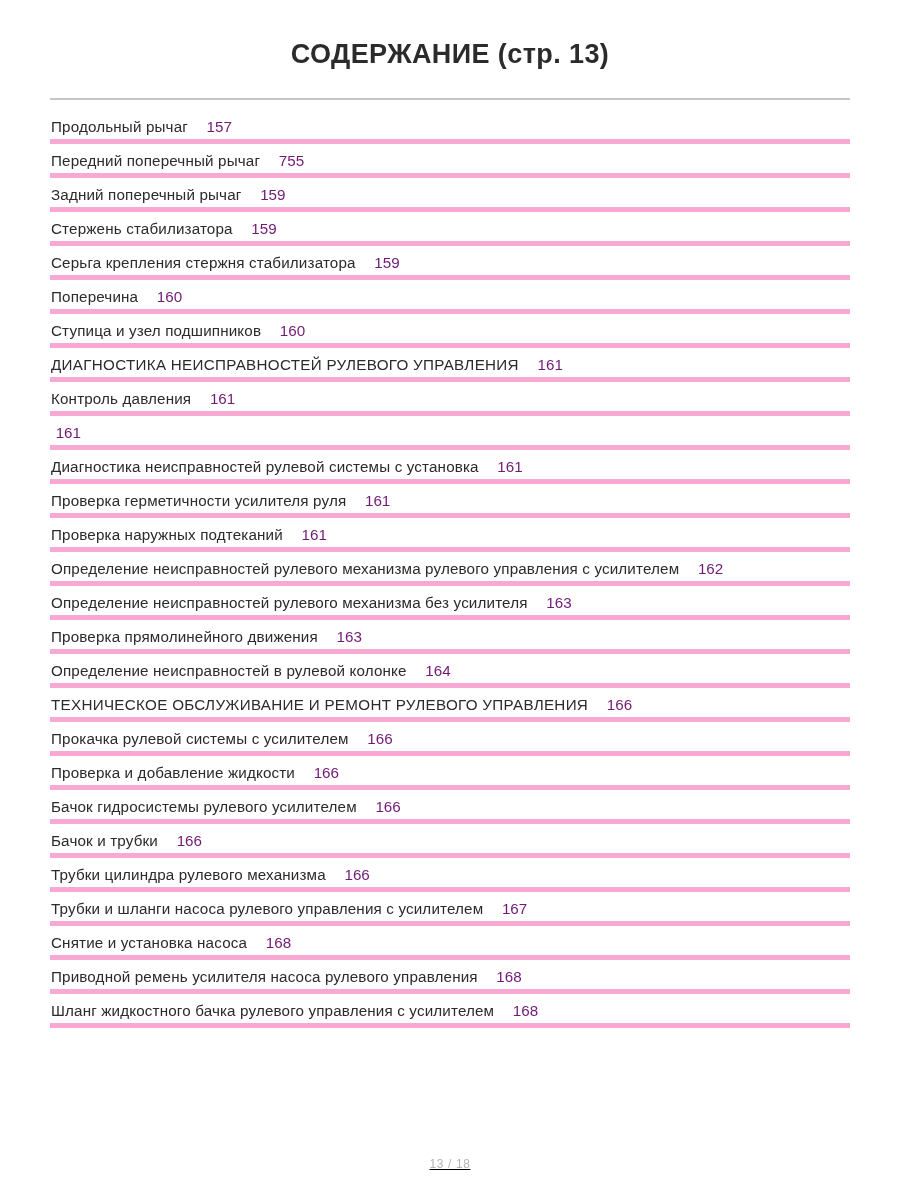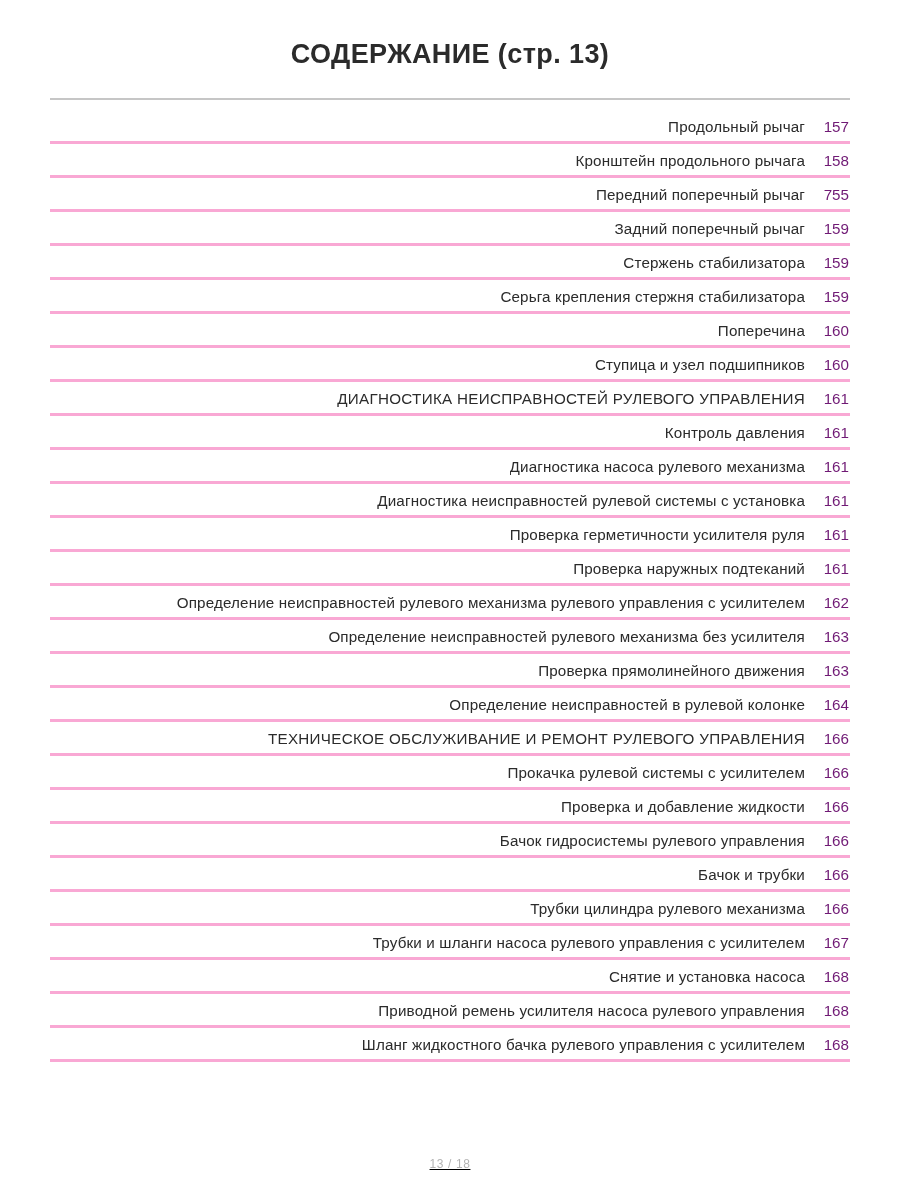--- a/index.html
+++ b/index.html
@@ -47,25 +47,25 @@
 
   
   .toc {
     margin: 10px 50px 0 50px;
     flex: 0 0 auto;
   }
 
   .toc-row {
     display: flex;
     align-items: baseline;
-    justify-content: flex-end;
+    justify-content: flex-start;
     gap: 14px;
     height: 34px;
     box-sizing: border-box;
-    border-bottom: 3px solid #f9a8d4;
+    border-bottom: 5px solid #f9a8d4;
     padding: 0 1px;
   }
 
   .toc-row .toc-title {
     font-size: 15.2px;
     color: #2b2b2b;
     line-height: 33px;
     white-space: nowrap;
     overflow: hidden;
     text-overflow: ellipsis;
@@ -113,24 +113,20 @@
   <h1 class="doc-title">СОДЕРЖАНИЕ (стр. 13)</h1>
 
   <div class="title-rule"></div>
 
   <div class="toc" id="toc-list">
       <div class="toc-row">
         <span class="toc-title">Продольный рычаг</span>
         <span class="toc-page">157</span>
       </div>
       <div class="toc-row">
-        <span class="toc-title">Кронштейн продольного рычага</span>
-        <span class="toc-page">158</span>
-      </div>
-      <div class="toc-row">
         <span class="toc-title">Передний поперечный рычаг</span>
         <span class="toc-page">755</span>
       </div>
       <div class="toc-row">
         <span class="toc-title">Задний поперечный рычаг</span>
         <span class="toc-page">159</span>
       </div>
       <div class="toc-row">
         <span class="toc-title">Стержень стабилизатора</span>
         <span class="toc-page">159</span>
@@ -149,21 +145,20 @@
       </div>
       <div class="toc-row is-section">
         <span class="toc-title">ДИАГНОСТИКА НЕИСПРАВНОСТЕЙ РУЛЕВОГО УПРАВЛЕНИЯ</span>
         <span class="toc-page">161</span>
       </div>
       <div class="toc-row">
         <span class="toc-title">Контроль давления</span>
         <span class="toc-page">161</span>
       </div>
       <div class="toc-row">
-        <span class="toc-title">Диагностика насоса рулевого механизма</span>
         <span class="toc-page">161</span>
       </div>
       <div class="toc-row">
         <span class="toc-title">Диагностика неисправностей рулевой системы с установка</span>
         <span class="toc-page">161</span>
       </div>
       <div class="toc-row">
         <span class="toc-title">Проверка герметичности усилителя руля</span>
         <span class="toc-page">161</span>
       </div>
@@ -193,21 +188,21 @@
       </div>
       <div class="toc-row">
         <span class="toc-title">Прокачка рулевой системы с усилителем</span>
         <span class="toc-page">166</span>
       </div>
       <div class="toc-row">
         <span class="toc-title">Проверка и добавление жидкости</span>
         <span class="toc-page">166</span>
       </div>
       <div class="toc-row">
-        <span class="toc-title">Бачок гидросистемы рулевого управления</span>
+        <span class="toc-title">Бачок гидросистемы рулевого усилителем</span>
         <span class="toc-page">166</span>
       </div>
       <div class="toc-row">
         <span class="toc-title">Бачок и трубки</span>
         <span class="toc-page">166</span>
       </div>
       <div class="toc-row">
         <span class="toc-title">Трубки цилиндра рулевого механизма</span>
         <span class="toc-page">166</span>
       </div>

